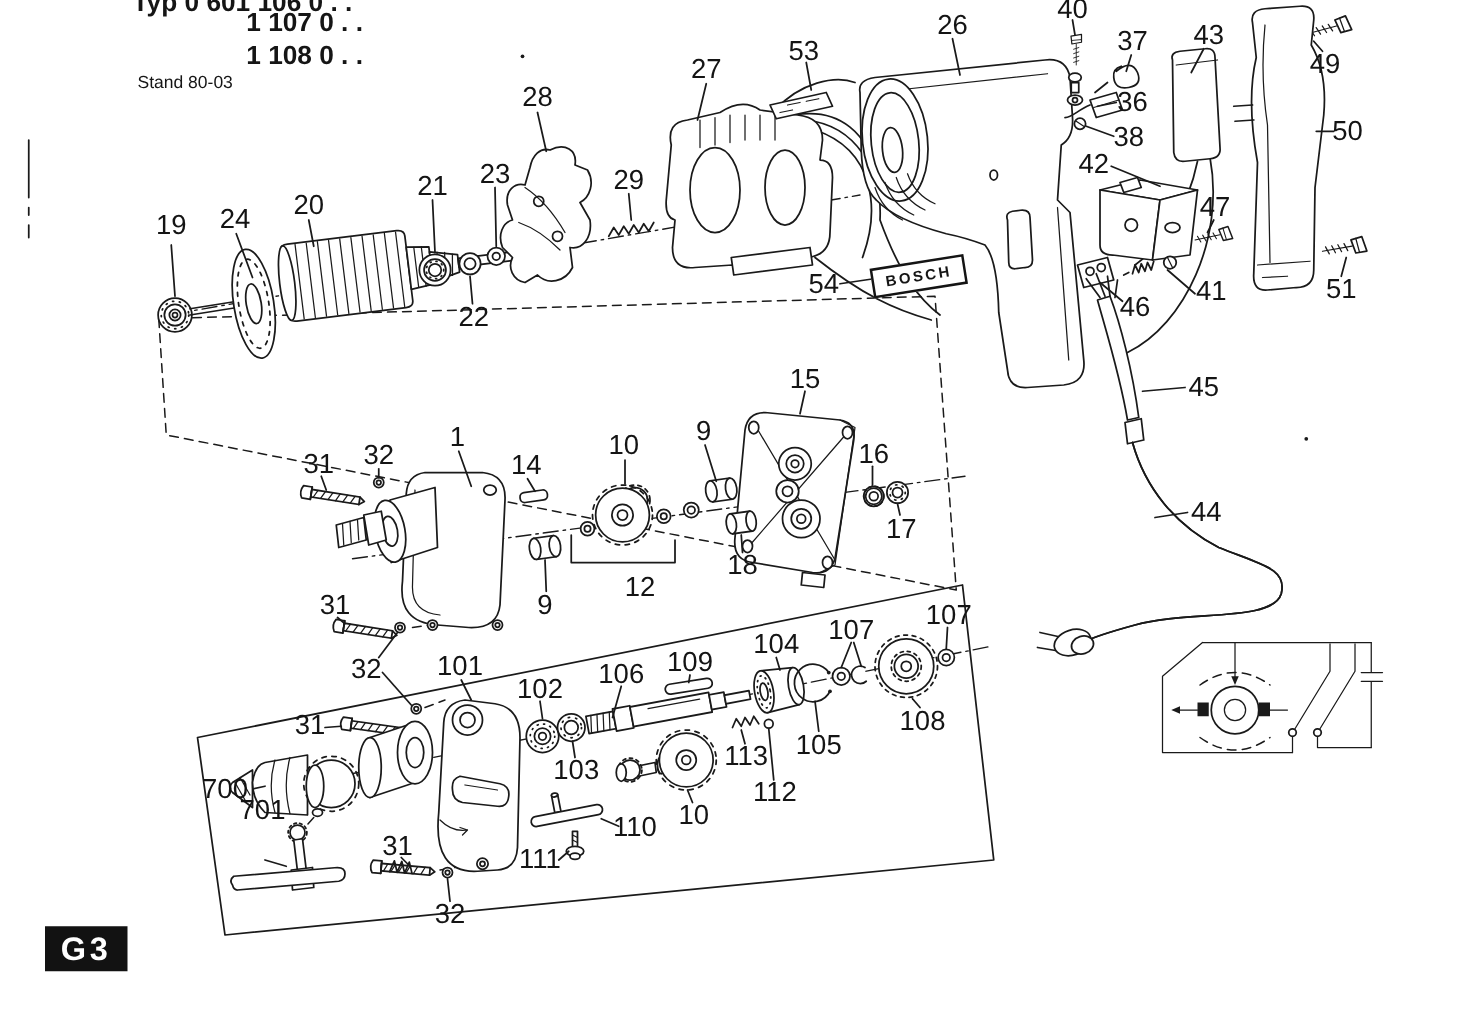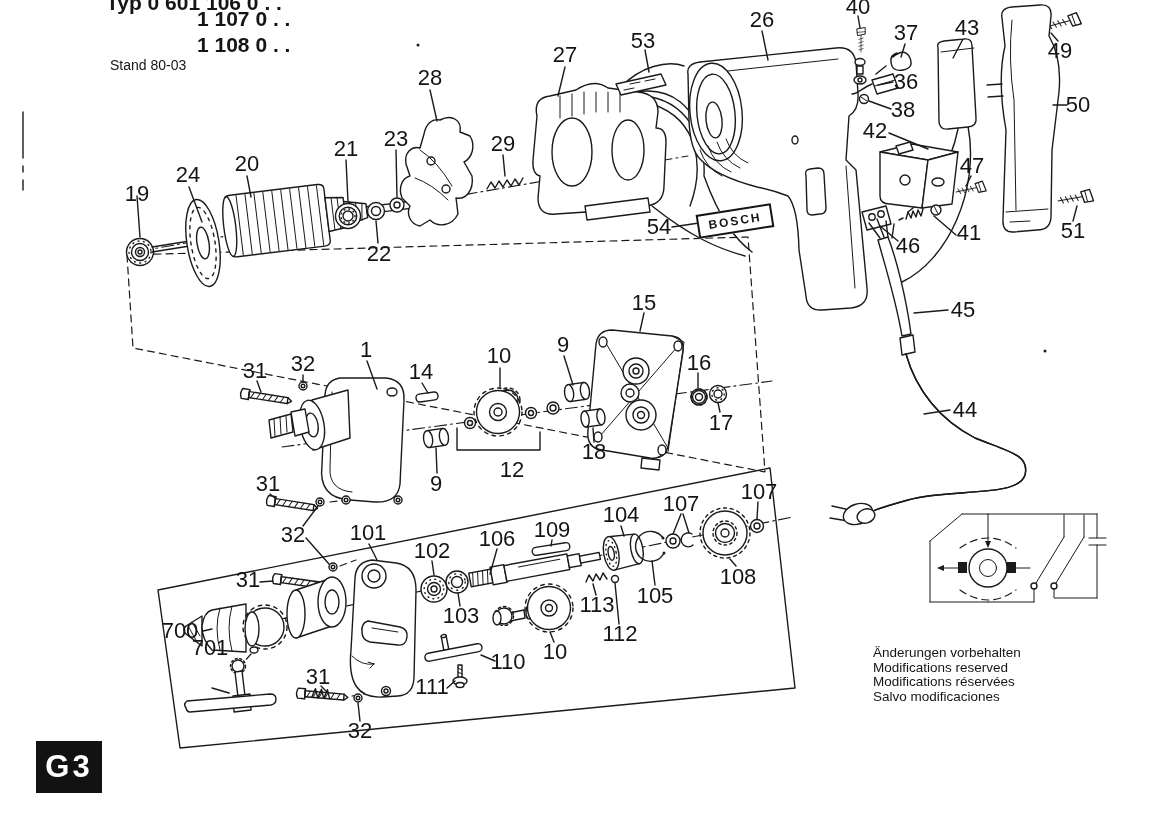--- a/index.html
+++ b/index.html
@@ -16,22 +16,22 @@
   .callout{position:absolute;transform:translate(-50%,-50%);font-size:22px;line-height:1;
            white-space:nowrap;color:#141414;}
   .typ{position:absolute;font-weight:bold;font-size:21px;white-space:nowrap;}
   .typ1{left:106px;top:-9px;}
   .typ2{left:197px;top:7px;}
   .typ3{left:197px;top:33px;}
   .stand{position:absolute;left:110px;top:57px;font-size:14px;}
   .bosch{position:absolute;left:697px;top:209px;width:72px;height:20px;border:2px solid #141414;
          background:#fff;transform:rotate(-9deg);display:flex;align-items:center;justify-content:center;
          font-size:12px;font-weight:bold;letter-spacing:2px;}
-  .g3{position:absolute;left:36px;top:741px;width:66px;height:52px;background:#121212;color:#fff;
-      display:flex;align-items:center;justify-content:center;font-size:31px;font-weight:bold;
+  .g3{position:absolute;left:36px;top:741px;width:66px;height:36px;background:#121212;color:#fff;
+      display:flex;align-items:center;justify-content:center;font-size:26px;font-weight:bold;
       letter-spacing:3px;}
   .footer{position:absolute;left:873px;top:646px;font-size:13.5px;line-height:14.6px;}
   .footer .company{font-weight:bold;margin-top:5px;}
 </style>
 </head>
 <body>
 
 <div class="stage">
 
 <svg class="ink" width="1169" height="826" viewBox="0 0 1169 826">
@@ -531,30 +531,24 @@
 
 <div class="typ typ1">Typ 0 601 106 0 . .</div>
 <div class="typ typ2">1 107 0 . .</div>
 <div class="typ typ3">1 108 0 . .</div>
 <div class="stand">Stand 80-03</div>
 
 <div class="bosch">BOSCH</div>
 <div class="g3">G3</div>
 
 <div class="footer">
-  <div>
-        <div>Änderungen vorbehalten</div>
-        <div>Modifications reserved</div>
-        <div>Modifications réservées</div>
-        <div>Salvo modificaciones</div>
-      </div>
 </div>
 
 <div>
-      <span class="callout" style="left: 137px; top: 194px;">19</span>
+      <span class="callout" style="left: 137px; top: 180px;">19</span>
       <span class="callout" style="left: 188px; top: 175px;">24</span>
       <span class="callout" style="left: 247px; top: 164px;">20</span>
       <span class="callout" style="left: 346px; top: 149px;">21</span>
       <span class="callout" style="left: 379px; top: 254px;">22</span>
       <span class="callout" style="left: 396px; top: 139px;">23</span>
       <span class="callout" style="left: 430px; top: 78px;">28</span>
       <span class="callout" style="left: 503px; top: 144px;">29</span>
       <span class="callout" style="left: 565px; top: 55px;">27</span>
       <span class="callout" style="left: 643px; top: 41px;">53</span>
       <span class="callout" style="left: 762px; top: 20px;">26</span>

